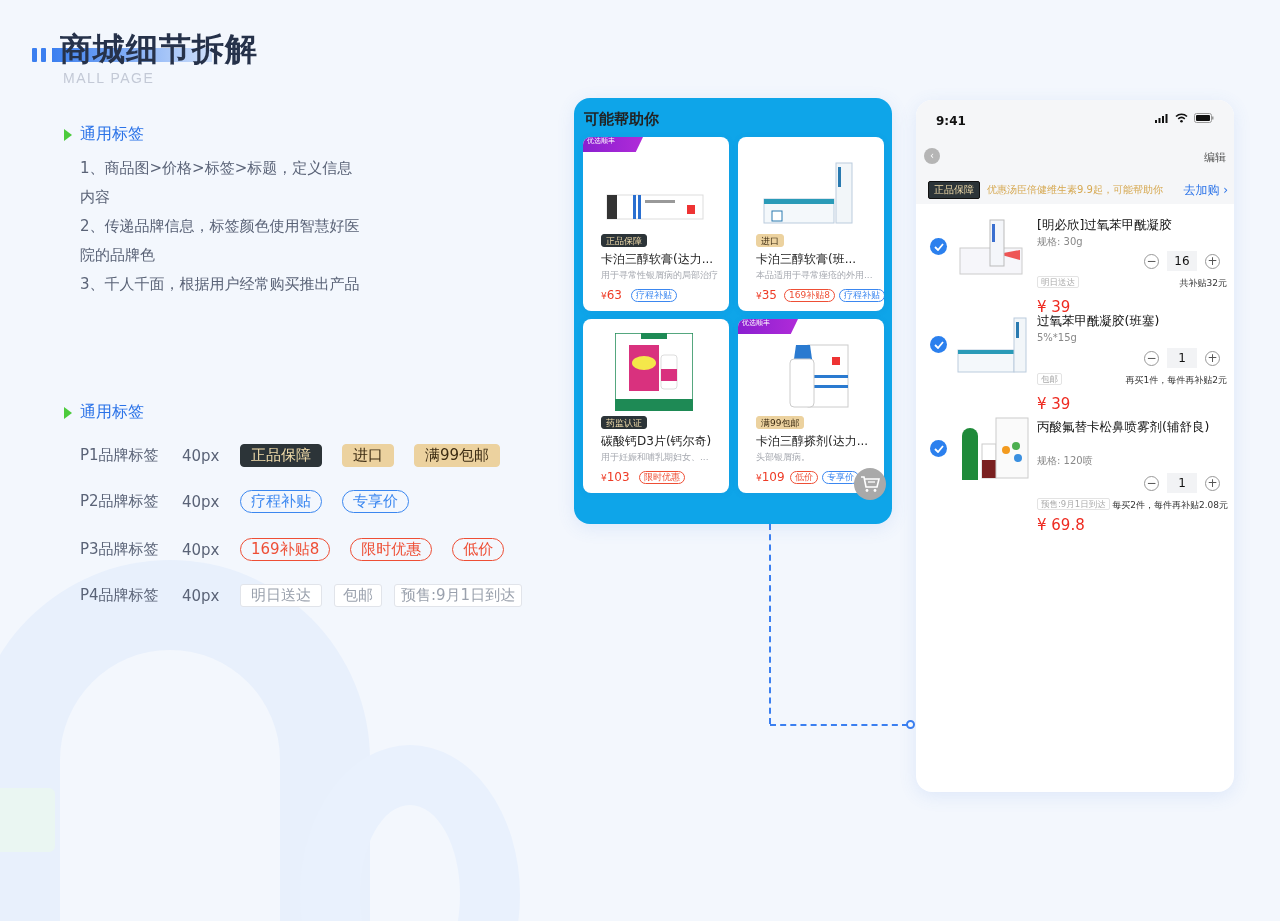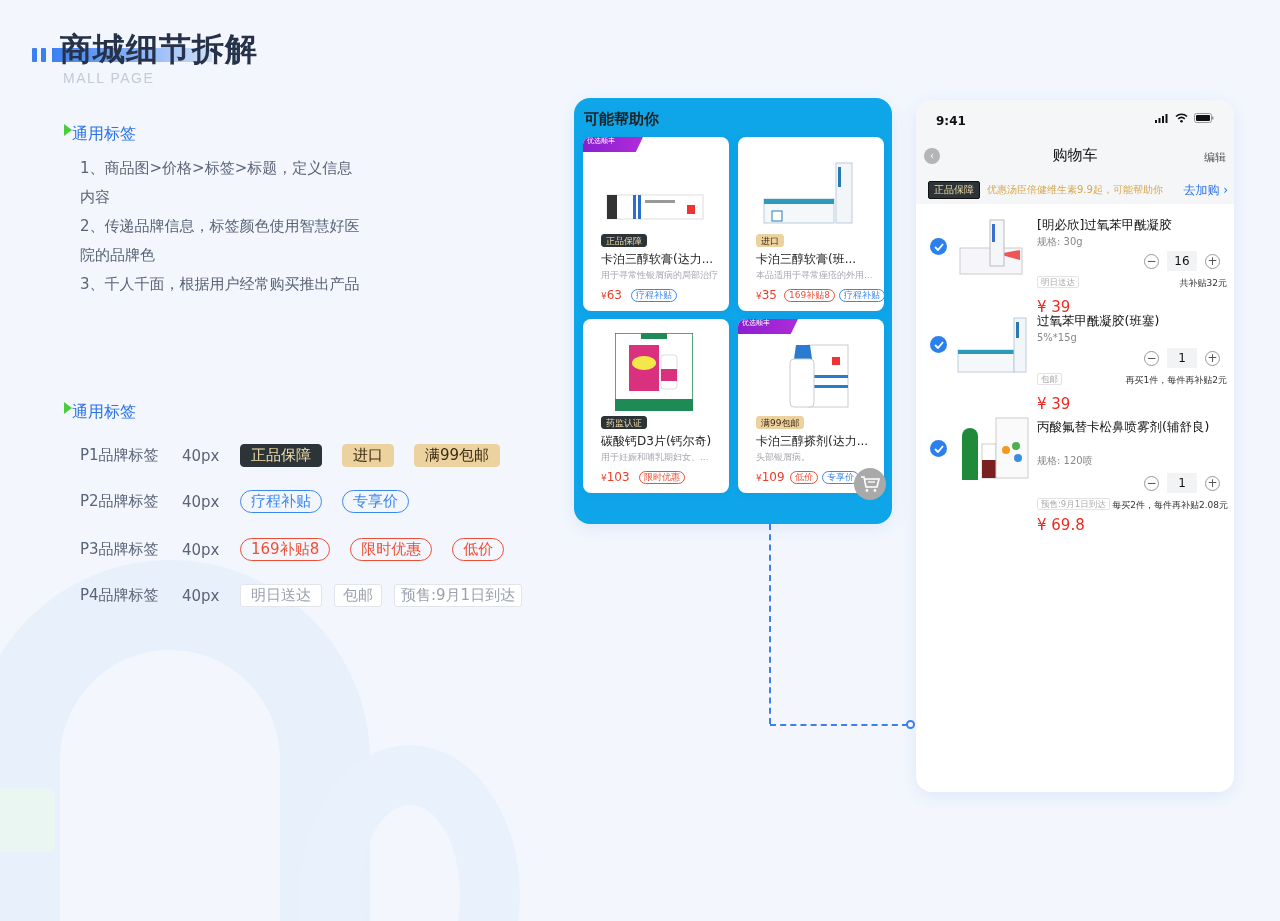--- a/index.html
+++ b/index.html
@@ -7,21 +7,21 @@
 .bg-shape{position:absolute;border-radius:50%;}
 .bg1{left:-30px;top:560px;width:400px;height:500px;border:90px solid #e8f0fc;border-bottom:none;border-radius:200px 200px 0 0;}
 .bg2{left:300px;top:745px;width:220px;height:300px;border:60px solid #e9f1fd;border-radius:50%;}
 .bg-green{position:absolute;left:0;top:788px;width:55px;height:64px;background:#eaf6f2;border-radius:0 6px 6px 0;}
 .title-wrap{position:absolute;left:32px;top:28px;}
 .title-bars{position:absolute;left:0;top:20px;display:flex;gap:4px;}
 .title-bars span{display:block;width:5px;height:14px;background:#3b7ff0;border-radius:1px;}
 .title-grad{position:absolute;left:20px;top:20px;width:160px;height:14px;background:linear-gradient(90deg,#3b7ff0,#cfe0fb);}
 .title{position:absolute;left:28px;top:0;font-size:32px;font-weight:bold;color:#26324a;white-space:nowrap;letter-spacing:1px;}
 .subtitle{position:absolute;left:31px;top:42px;font-size:14px;color:#c3c9d6;letter-spacing:1.5px;white-space:nowrap;font-family:"Liberation Sans",sans-serif;}
-.section-head{position:absolute;left:64px;display:flex;align-items:flex-start;}
+.section-head{position:absolute;left:64px;display:flex;align-items:center;gap:8px;}
 .tri{width:0;height:0;border-left:8px solid #4ccb3c;border-top:6px solid transparent;border-bottom:6px solid transparent;}
 .section-head .lbl{font-size:16px;color:#2b73e8;}
 .desc{position:absolute;left:80px;top:154px;width:280px;font-size:15px;line-height:29px;color:#5a6377;}
 .row{position:absolute;left:80px;display:flex;align-items:center;font-size:15px;color:#5a6377;}
 .row .name{width:102px;}
 .row .size{width:58px;}
 .tag{display:inline-block;font-size:15px;height:23px;line-height:21px;padding:0 10px;margin-right:20px;}
 .p1-dark{background:#2c3438;color:#f1dcaa;border-radius:4px;border:1px solid #2c3438;}
 .p1-gold{background:#ecd29f;color:#3b2b12;border-radius:4px;border:1px solid #ecd29f;}
 .p2{border:1px solid #3b87f0;color:#3b87f0;border-radius:12px;}
@@ -245,21 +245,20 @@
         <path d="M3.2 5.8a5 5 0 0 1 6.6 0" stroke="#111" stroke-width="1.6" fill="none"></path>
         <circle cx="6.5" cy="8.3" r="1.3" fill="#111"></circle>
       </svg>
     <svg width="20" height="10">
         <rect x="0.5" y="0.5" width="17" height="9" rx="2" fill="none" stroke="#999"></rect>
         <rect x="2" y="2" width="14" height="6" rx="1" fill="#111"></rect>
         <rect x="18" y="3.5" width="1.5" height="3" fill="#999"></rect>
       </svg>
   </div>
   <div class="back-btn"><span>‹</span></div>
-  <div class="nav-title">购物车</div>
   <div class="nav-edit">编辑</div>
   <div class="promo">
     <span class="dark">正品保障</span>
     <span class="txt">优惠汤臣倍健维生素9.9起，可能帮助你</span>
     <span class="more">去加购 ›</span>
   </div>
 
   <div class="item" style="top:112px">
     <div class="chk" style="top:26px">
         <svg width="10" height="8">

